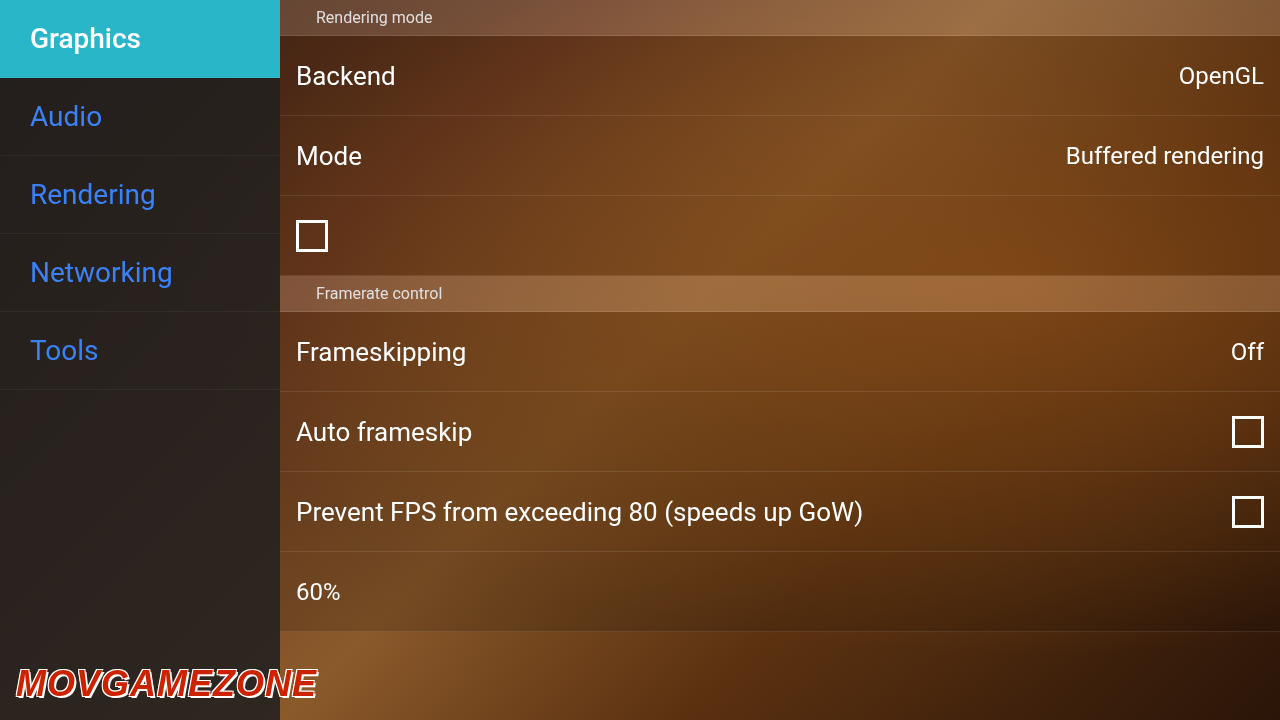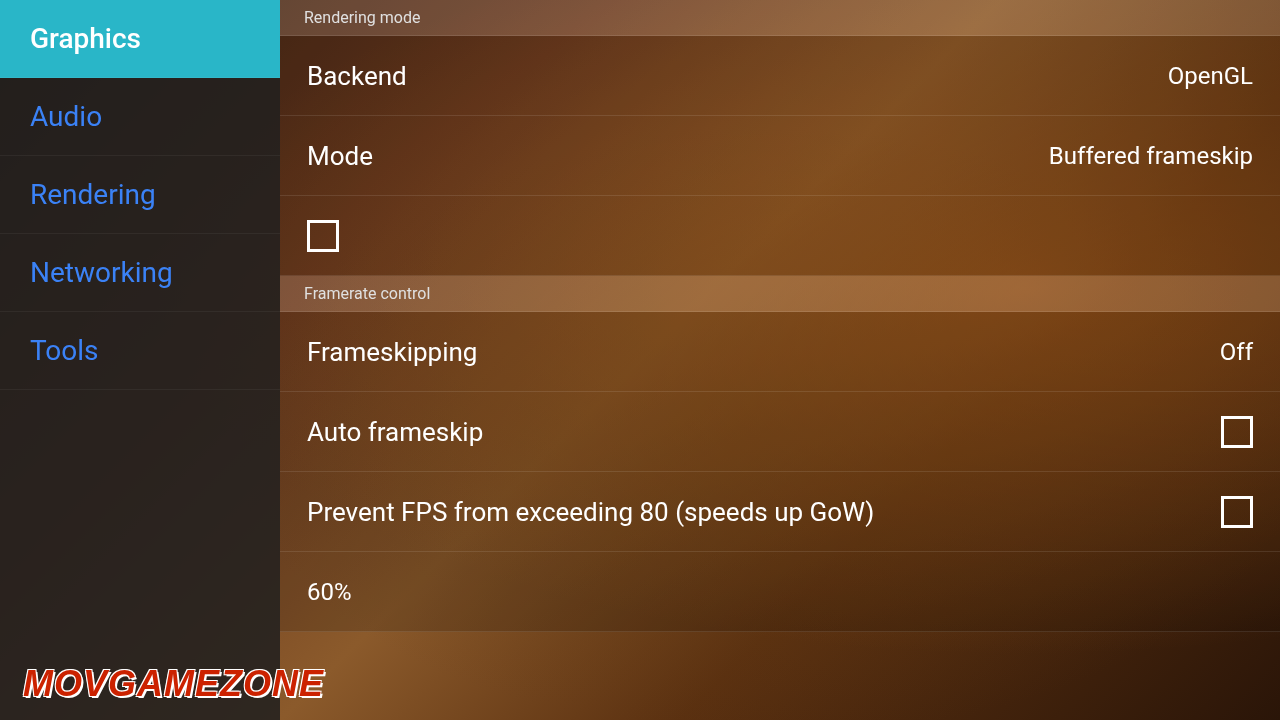--- a/index.html
+++ b/index.html
@@ -54,48 +54,48 @@
       font-size: 36px;
       font-weight: 900;
       color: #cc2200;
       text-shadow: 2px 2px 0 #fff, -1px -1px 0 #fff, 1px -1px 0 #fff, -1px 1px 0 #fff;
       font-style: italic;
       letter-spacing: 1px;
       text-transform: uppercase;
       font-family: Impact, Arial Black, sans-serif;
       position: absolute;
       bottom: 10px;
-      left: 18px;
+      left: 11px;
     }
 
     
     .main-content {
       position: absolute;
       top: 0;
       left: 280px;
       right: 0;
       bottom: 0;
       z-index: 5;
     }
 
     
     .section-header {
       background: rgba(220, 220, 220, 0.15);
-      padding: 8px 24px;
+      padding: 8px 36px;
       font-size: 16px;
       color: #e0e0e0;
       border-bottom: 1px solid rgba(255,255,255,0.1);
     }
 
     
     .settings-row {
       display: flex;
       align-items: center;
       justify-content: space-between;
-      padding: 20px 27px;
+      padding: 20px 16px;
       border-bottom: 1px solid rgba(255,255,255,0.1);
       min-height: 80px;
       background: rgba(0,0,0,0.15);
       cursor: pointer;
     }
 
     .row-label {
       font-size: 26px;
       color: #ffffff;
       font-weight: 400;
@@ -158,21 +158,21 @@
     <span>Rendering mode</span>
   </div>
 
   <div class="settings-row">
     <span class="row-label">Backend</span>
     <span class="row-value">OpenGL</span>
   </div>
 
   <div class="settings-row">
     <span class="row-label">Mode</span>
-    <span class="row-value">Buffered frameskip</span>
+    <span class="row-value">Buffered rendering</span>
   </div>
 
   <div class="settings-row">
     <div class="checkbox"></div>
   </div>
 
   <div class="section-header">
     <span>Framerate control</span>
   </div>
 

